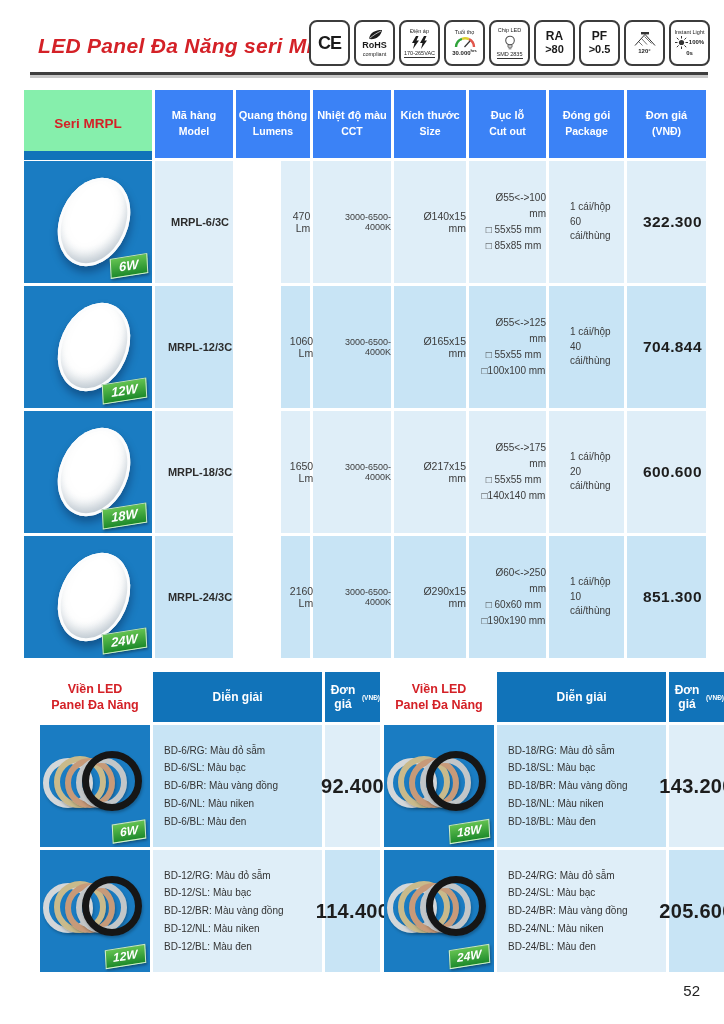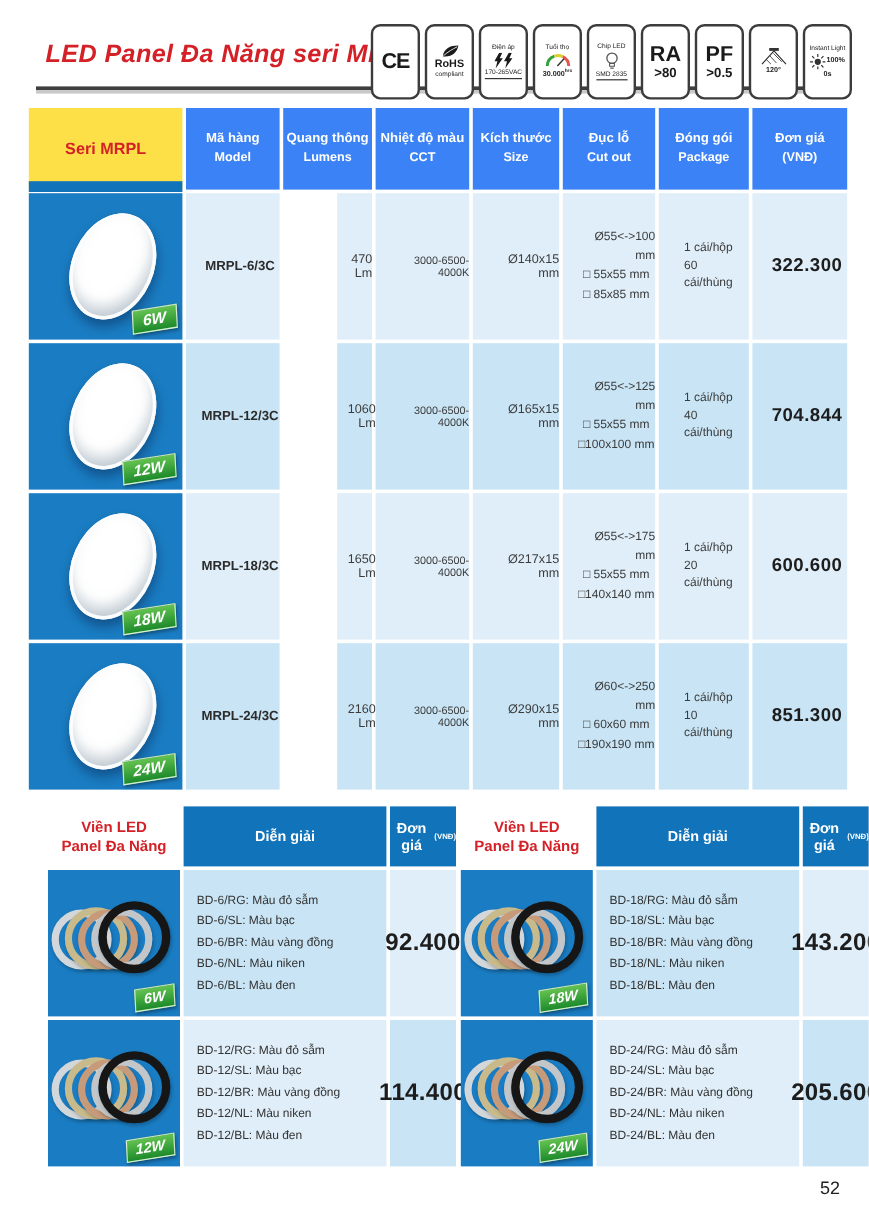--- a/index.html
+++ b/index.html
@@ -8,45 +8,45 @@
     font-family:"Liberation Sans",sans-serif;color:#333;overflow:hidden;
   }
   
   .page-title{
     position:absolute;left:38px;top:34px;
     font-size:21px;font-weight:bold;font-style:italic;color:#d42127;letter-spacing:.3px;
   }
   .rule{position:absolute;left:30px;right:16px;top:72px;height:3px;background:#3f3f3f;box-shadow:0 3px 0 #c9c9c9;}
   .certs{position:absolute;right:14px;top:20px;display:flex;gap:4px;}
   .cert{
-    width:41px;height:63px;border:2px solid #3c3c3c;border-radius:8px;background:#fff;
+    width:41px;height:46px;border:2px solid #3c3c3c;border-radius:8px;background:#fff;
     display:flex;flex-direction:column;align-items:center;justify-content:center;gap:1px;
     box-sizing:border-box;overflow:hidden;
   }
   .cert .big{font-size:18px;font-weight:bold;color:#1a1a1a;letter-spacing:-1px;}
   .cert .mid{font-size:9px;font-weight:bold;color:#1a1a1a;line-height:1;}
   .cert .tiny{font-size:5.5px;color:#222;line-height:1.1;white-space:nowrap;}
   .cert .tinyb{font-size:6px;font-weight:bold;color:#222;line-height:1.1;white-space:nowrap;}
   .cert .u{border-bottom:1px solid #333;padding-bottom:1px;}
   .cert .bval{font-size:11px;font-weight:bold;color:#1a1a1a;line-height:1.05;}
-  .cert .bkey{font-size:18px;font-weight:bold;color:#1a1a1a;line-height:1.05;}
+  .cert .bkey{font-size:12px;font-weight:bold;color:#1a1a1a;line-height:1.05;}
   .sunrow{display:flex;align-items:center;gap:1px;}
   
   .mt{
     position:absolute;left:24px;top:90px;width:682px;
     display:grid;grid-template-columns:128px 78px 74px 78px 72px 77px 75px 79px;
     grid-template-rows:68px repeat(4,122px);gap:3px;
   }
   .mth{
     background:#3b82f6;color:#fff;display:flex;flex-direction:column;
     align-items:center;justify-content:center;line-height:1.45;text-align:center;
   }
   .mth .h1{font-size:11px;font-weight:bold;}
   .mth .h2{font-size:10.5px;font-weight:bold;}
-  .mth.seri{background:#fde047;position:relative;}
+  .mth.seri{background:#86efac;position:relative;}
   .mth.seri .h1{color:#d42127;font-size:13.5px;}
   .mth.seri::after{content:"";position:absolute;left:0;right:0;bottom:-2px;height:9px;background:#1173b9;}
   .cell{display:flex;flex-direction:column;align-items:center;justify-content:center;text-align:right;padding-left:12px;}
   .bg-a{background:#dfeef8;}
   .bg-b{background:#c8e4f5;}
   .c-model{font-size:11px;font-weight:bold;color:#2c2c2c;}
   .c-lum{font-size:10.5px;color:#3c3c3c;margin-left:45px;}
   .c-cct{font-size:9px;color:#3c3c3c;}
   .c-size{font-size:10.5px;color:#3c3c3c;}
   .c-cut{font-size:10px;color:#3c3c3c;line-height:1.6;}

